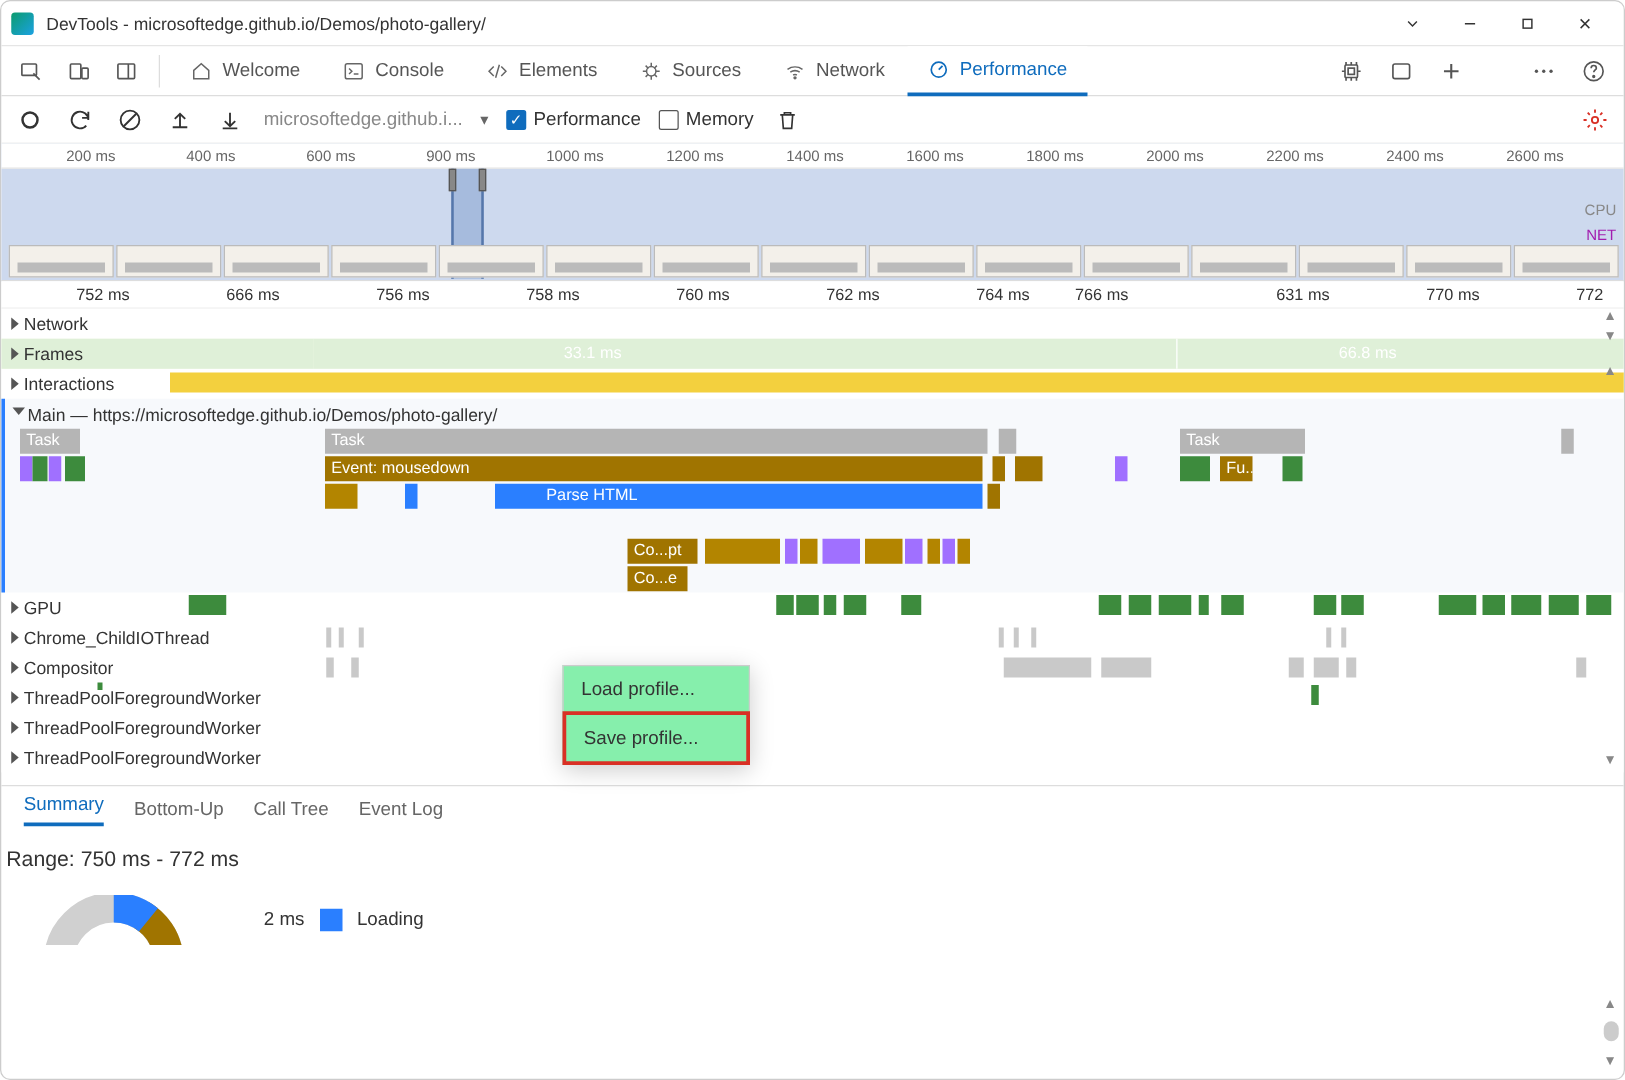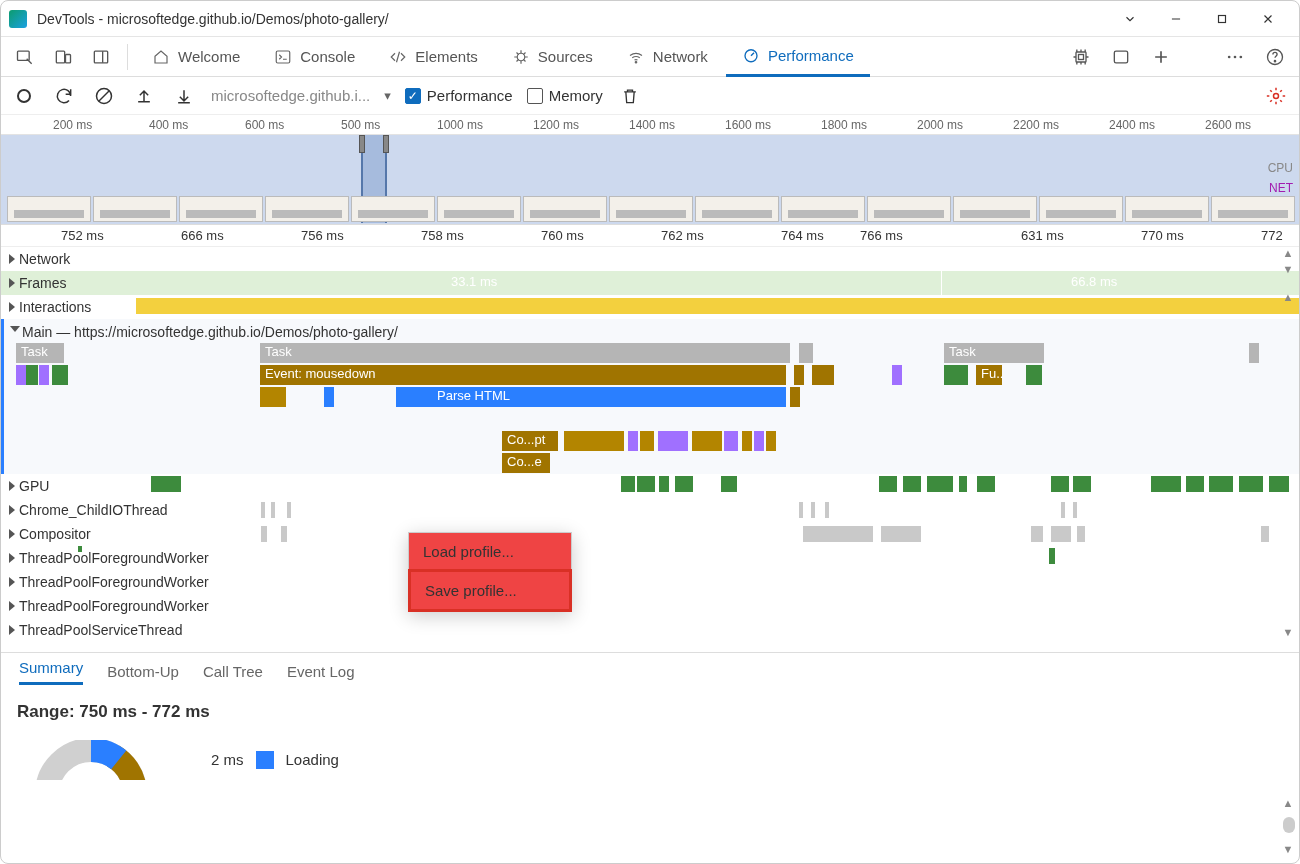--- a/index.html
+++ b/index.html
@@ -69,29 +69,29 @@
 .c-blue { background:#2a7fff;}
 .c-purple { background:#a070ff;}
 .c-green { background:#3d8b3d;}
 
 .gpu-body { height:20px; position:relative;}
 .gblock { position:absolute; top:2px; height:16px; background:#3d8b3d;}
 .gen-body { height:24px; position:relative;}
 .gbl { position:absolute; top:4px; height:16px; background:#c9c9c9;}
 
 
-.ctxmenu { position:absolute; left:407px; top:531px; width:164px; background:#ef4444; border:1px solid #ccc; box-shadow:0 4px 18px rgba(0,0,0,.2); z-index:50;}
+.ctxmenu { position:absolute; left:449px; top:531px; width:150px; background:#86efac; border:1px solid #ccc; box-shadow:0 4px 18px rgba(0,0,0,.2); z-index:50;}
 .ctxmenu .item { padding:10px 14px; font-size:15px; color:#333;}
 .ctxmenu .item.highlight { border:3px solid #d93025; margin:-1px;}
 
 
 .btabs { height:38px; display:flex; align-items:center; gap:24px; padding:0 18px; border-top:1px solid #ddd; font-size:15px; color:#666; margin-top:10px;}
 .btab.active { color:#0f6cbd; border-bottom:3px solid #0f6cbd; padding-bottom:6px;}
 
-.range-row { padding:12px 16px; font-size:17px; color:#333;font-weight:bold;}
+.range-row { padding:12px 4px; font-size:17px; color:#333;}
 .donut-row { display:flex; align-items:center; gap:60px; padding:6px 16px 0 30px;}
 .donut { width:120px; height:40px; overflow:hidden; position:relative;}
 .legend { display:flex; align-items:flex-start; gap:12px; font-size:15px; color:#333;}
 .legend .sw { width:18px; height:18px; background:#2a7fff;}
 
 .scroll-arrows { position:absolute; right:4px; width:14px; color:#888; font-size:11px; display:flex; flex-direction:column; align-items:center;}
 </style>
 </head>
 <body>
 
@@ -275,21 +275,21 @@
         <path d="M12 2v3M12 19v3M4 12H1M23 12h-3M5 5l2 2M17 17l2 2M5 19l2-2M17 7l2-2"></path>
       </svg>
     </div>
 </div>
 
 <div class="overview">
   <div class="ruler-top">
     <span style="left:52px">200 ms</span>
     <span style="left:148px">400 ms</span>
     <span style="left:244px">600 ms</span>
-    <span style="left:340px">500 ms</span>
+    <span style="left:340px">900 ms</span>
     <span style="left:436px">1000 ms</span>
     <span style="left:532px">1200 ms</span>
     <span style="left:628px">1400 ms</span>
     <span style="left:724px">1600 ms</span>
     <span style="left:820px">1800 ms</span>
     <span style="left:916px">2000 ms</span>
     <span style="left:1012px">2200 ms</span>
     <span style="left:1108px">2400 ms</span>
     <span style="left:1204px">2600 ms</span>
   </div>
@@ -488,27 +488,20 @@
       </div>
     <div class="tbody gen-body"></div>
   </div>
   <div class="track">
     <div class="thead">
         <span class="tri"></span>
         <span>ThreadPoolForegroundWorker</span>
       </div>
     <div class="tbody gen-body"></div>
   </div>
-  <div class="track">
-    <div class="thead">
-        <span class="tri"></span>
-        <span>ThreadPoolServiceThread</span>
-      </div>
-    <div class="tbody gen-body"></div>
-  </div>
 
   <div class="scroll-arrows" style="top:0;">▲</div>
   <div class="scroll-arrows" style="top:16px;">▼</div>
   <div class="scroll-arrows" style="top:44px;">▲</div>
   <div class="scroll-arrows" style="bottom:4px;">▼</div>
 </div>
 
 <div class="ctxmenu">
   <div class="item">Load profile...</div>
   <div class="item highlight">Save profile...</div>

